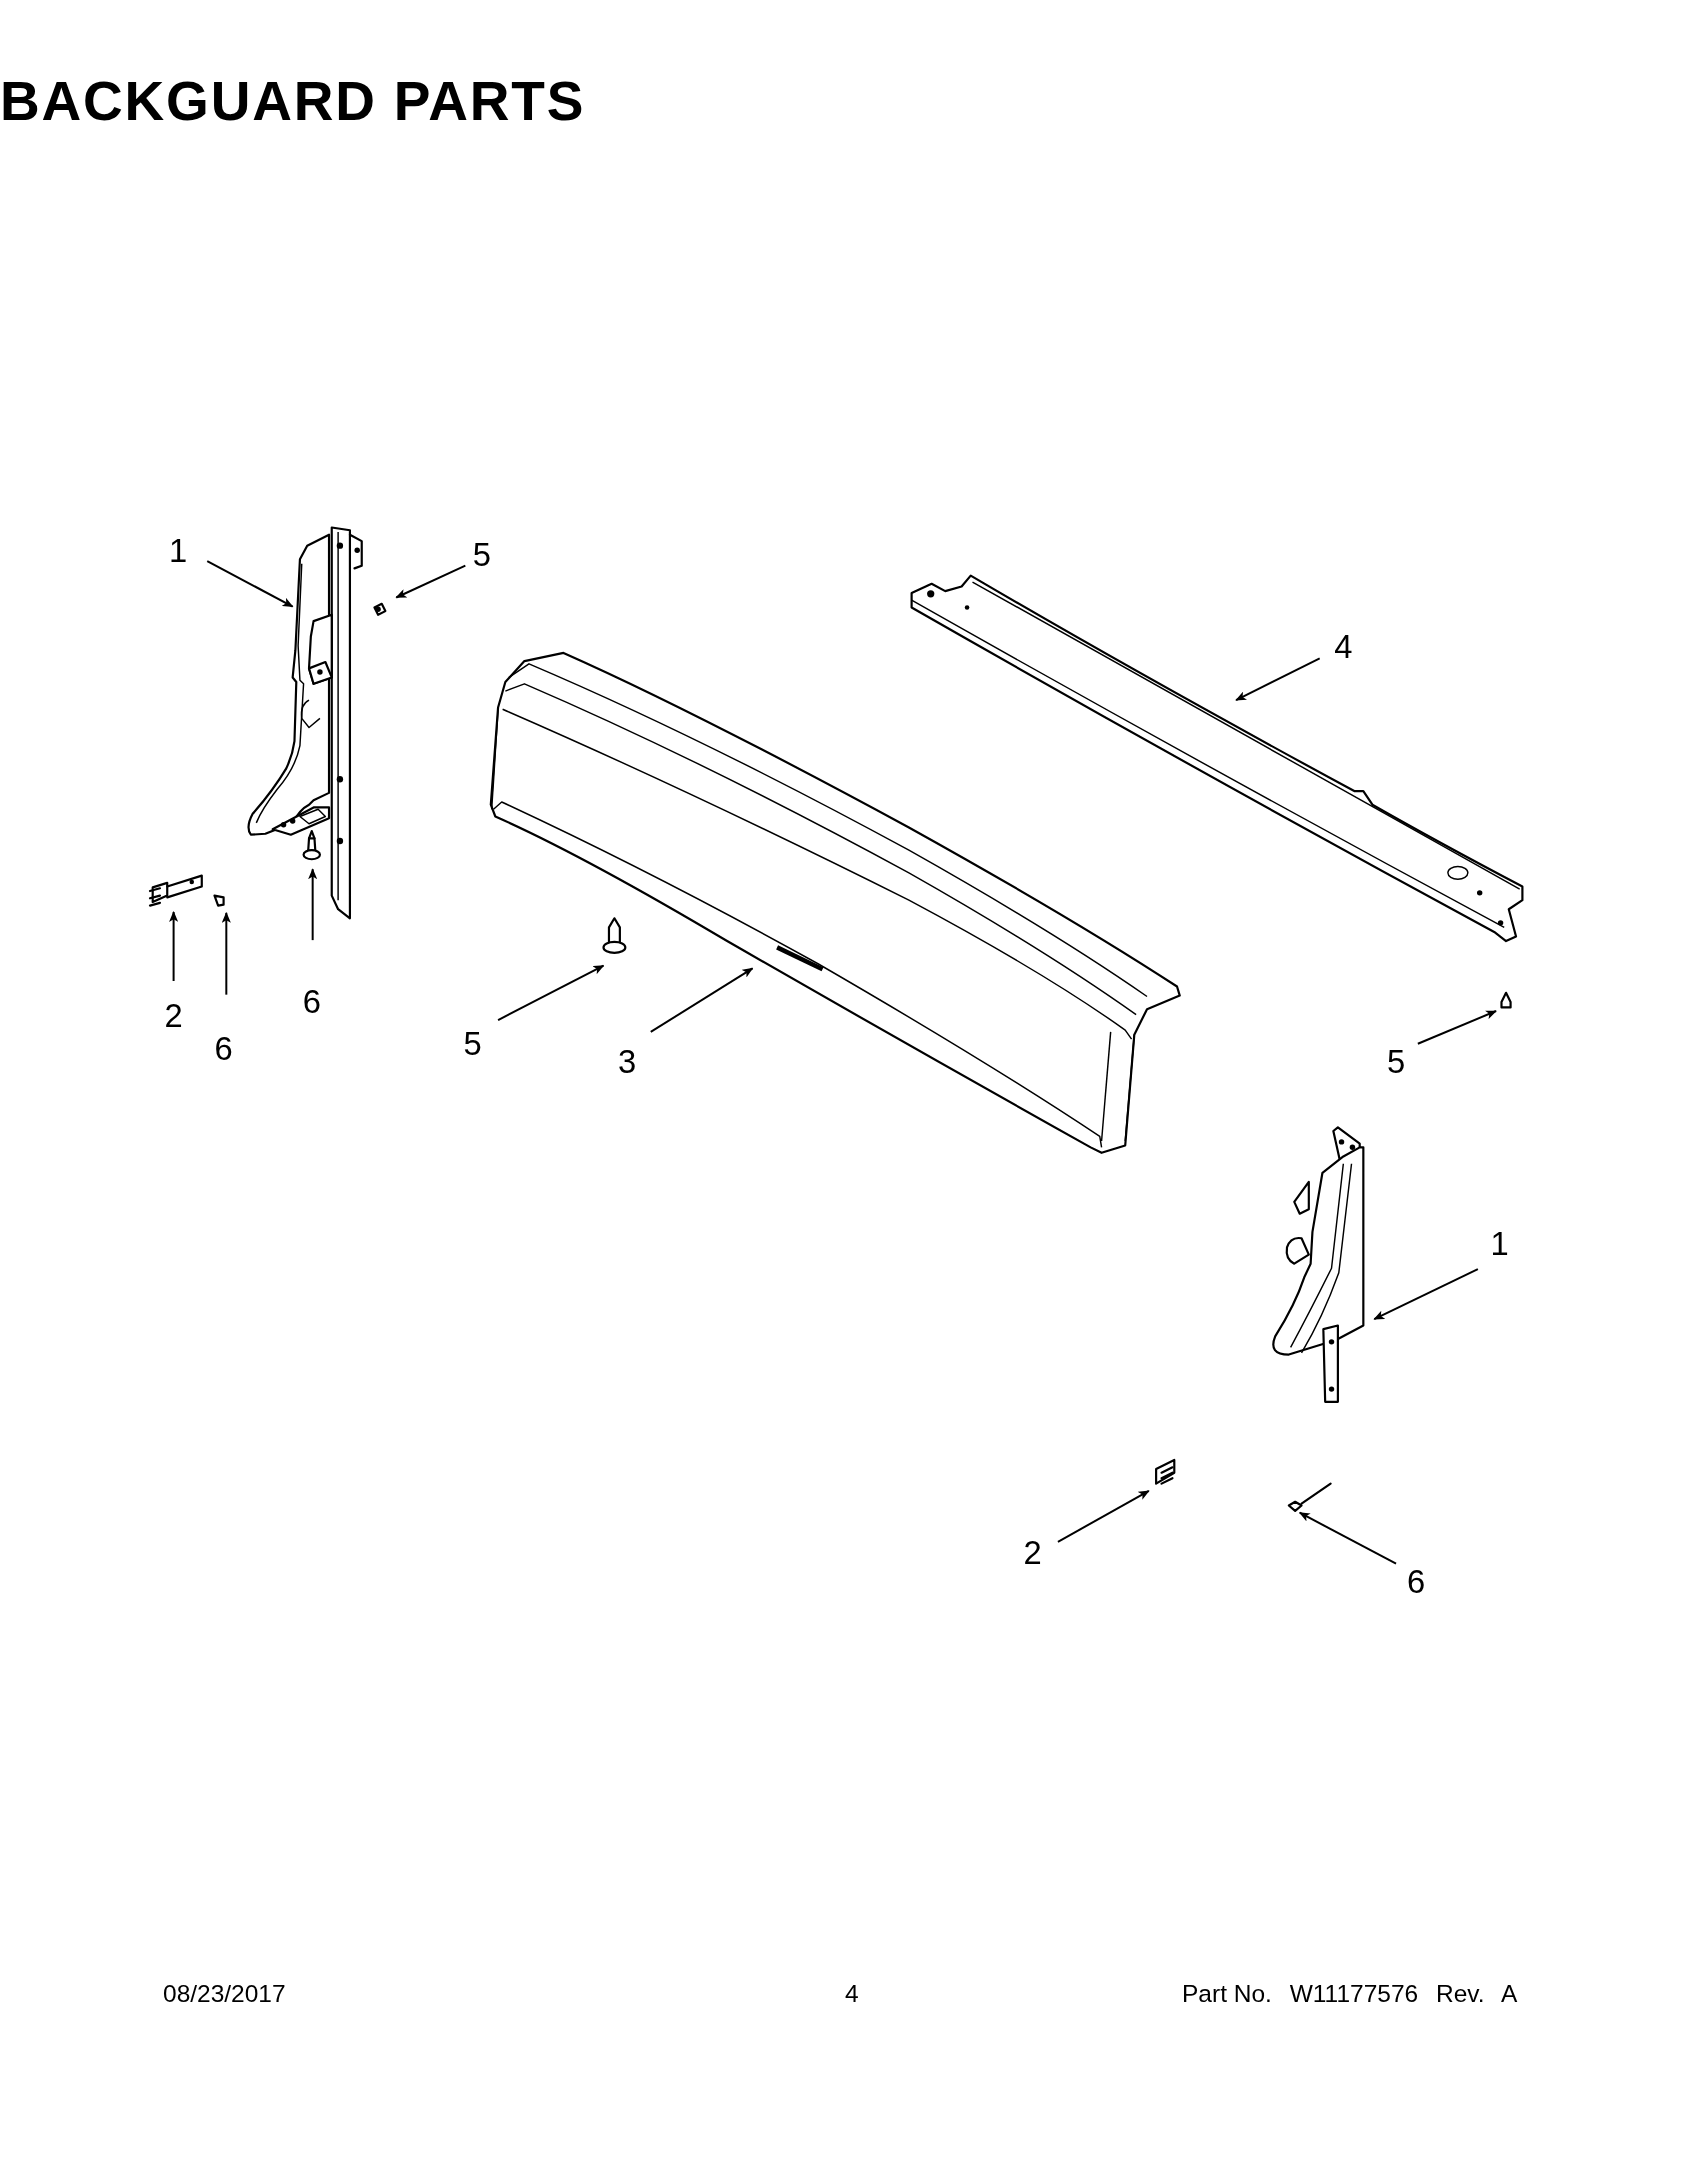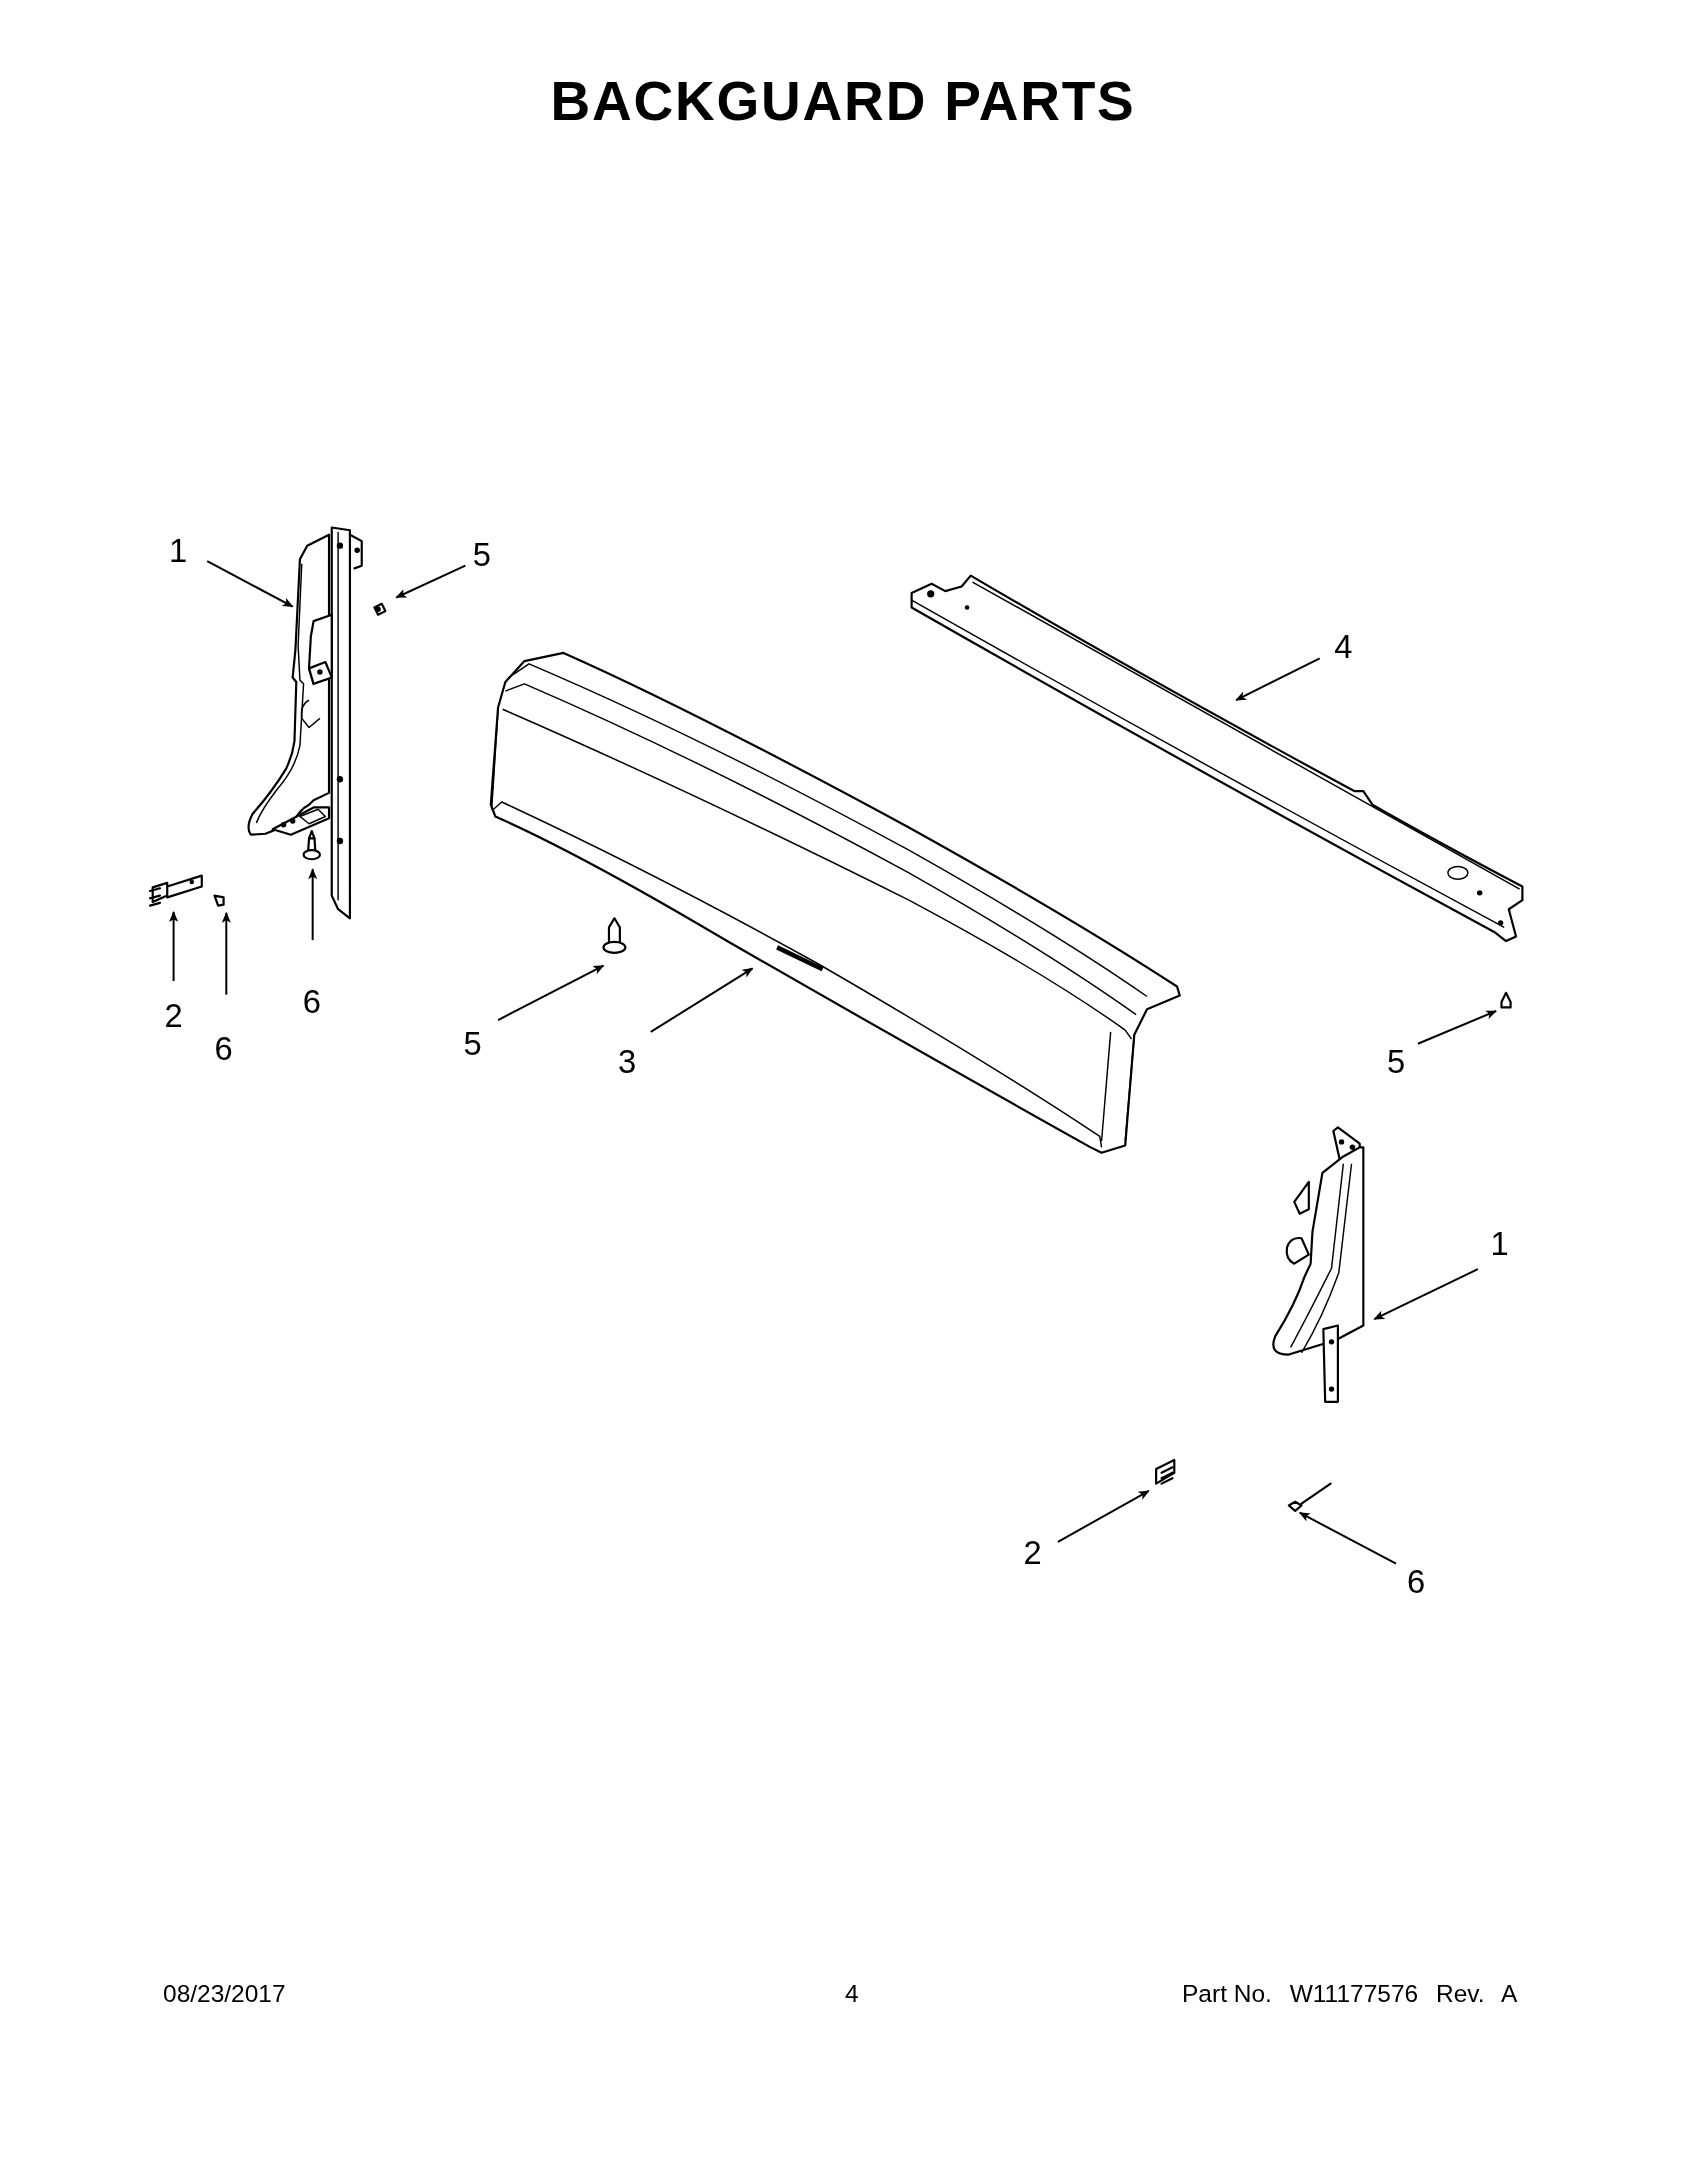--- a/index.html
+++ b/index.html
@@ -1,17 +1,17 @@
 <!DOCTYPE html>
 <html style="font-size:14.5px"><head>
 <meta charset="utf-8">
 <style>
   html, body { margin:0; padding:0; background:#ffffff; }
   body { width:1686px; height:2182px; position:relative; overflow:hidden; font-family:"Liberation Sans", sans-serif; color:#000; }
-  .title { position:absolute; left:0; top:69px; width:1686px; text-align:center; font-weight:bold; font-size:55px; letter-spacing:1.8px; }
+  .title { position:absolute; left:0; top:69px; width:1686px; font-weight:bold; font-size:55px; letter-spacing:1.8px; }
   .footer { position:absolute; top:1980px; font-size:24.5px;margin-left:16px; }
   .foot-date { left:147px; }
   .foot-page { left:829px; }
   .foot-part { left:1166px; }
   .foot-part span { margin-right:11px; }
   svg.diagram { position:absolute; left:0; top:0; }
   .callout { font-family:"Liberation Sans", sans-serif; font-size:36px; fill:#000; }
   .ln { stroke:#000; fill:none; stroke-width:2.4; stroke-linejoin:round; stroke-linecap:round; }
   .thin { stroke:#000; fill:none; stroke-width:1.6; stroke-linejoin:round; }
   .fillw { fill:#fff; stroke:#000; stroke-width:2.4; stroke-linejoin:round; }

